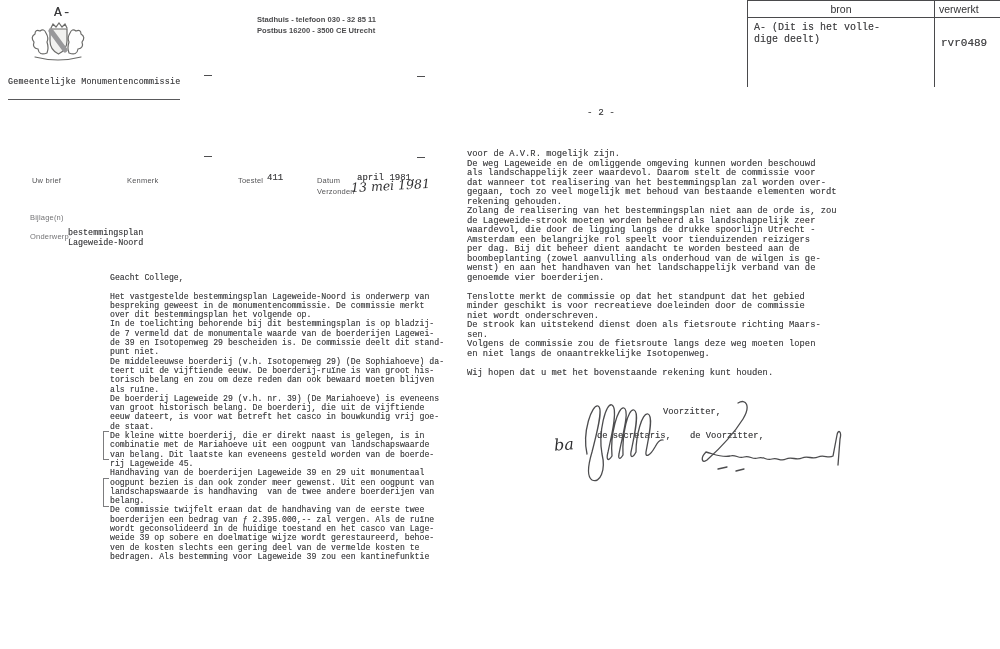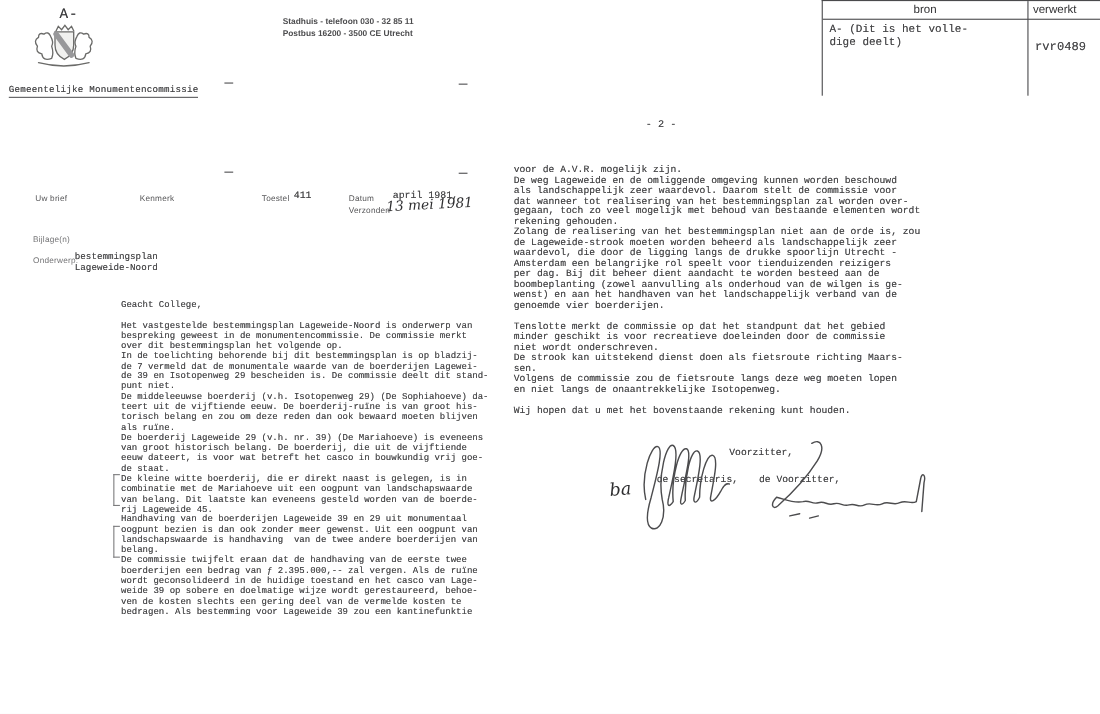--- a/index.html
+++ b/index.html
@@ -20,21 +20,21 @@
   #body-left{left:110px;top:273px;font-size:8.2px;line-height:9.3px;}
   #body-right{left:467px;top:150px;font-size:8.8px;line-height:9.5px;}
   
   .org-name{
     left:89px;top:31px;font-size:15.5px;font-weight:bold;letter-spacing:1.6px;
     color:#39393b;text-shadow:0 0 .5px rgba(55,55,57,.7);
   }
   .contact{left:257px;top:14px;font-size:7.6px;font-weight:bold;color:#4c4c4e;line-height:11px;}
   .dept{
     left:8px;top:77px;font-size:8.4px;border-bottom:1px solid #59595b;
-    padding-bottom:1px;letter-spacing:.2px;
+    padding-bottom:12px;letter-spacing:.2px;
   }
   .annotation-a{left:54px;top:5px;font-size:13px;color:#39393b;letter-spacing:1px;}
   
   .stamp{
     left:747px;top:0;width:253px;height:86px;
     border-left:1.5px solid #4a4a4c;border-top:1.5px solid #4a4a4c;
   }
   .stamp .hdr-row{position:absolute;left:0;top:0;width:100%;height:16px;border-bottom:1.5px solid #4a4a4c;}
   .stamp .vdiv{position:absolute;left:186px;top:0;bottom:0;border-left:1.5px solid #4a4a4c;}
   .stamp .h1{position:absolute;left:0;top:2px;width:186px;text-align:center;font-size:10.5px;color:#333335;}

